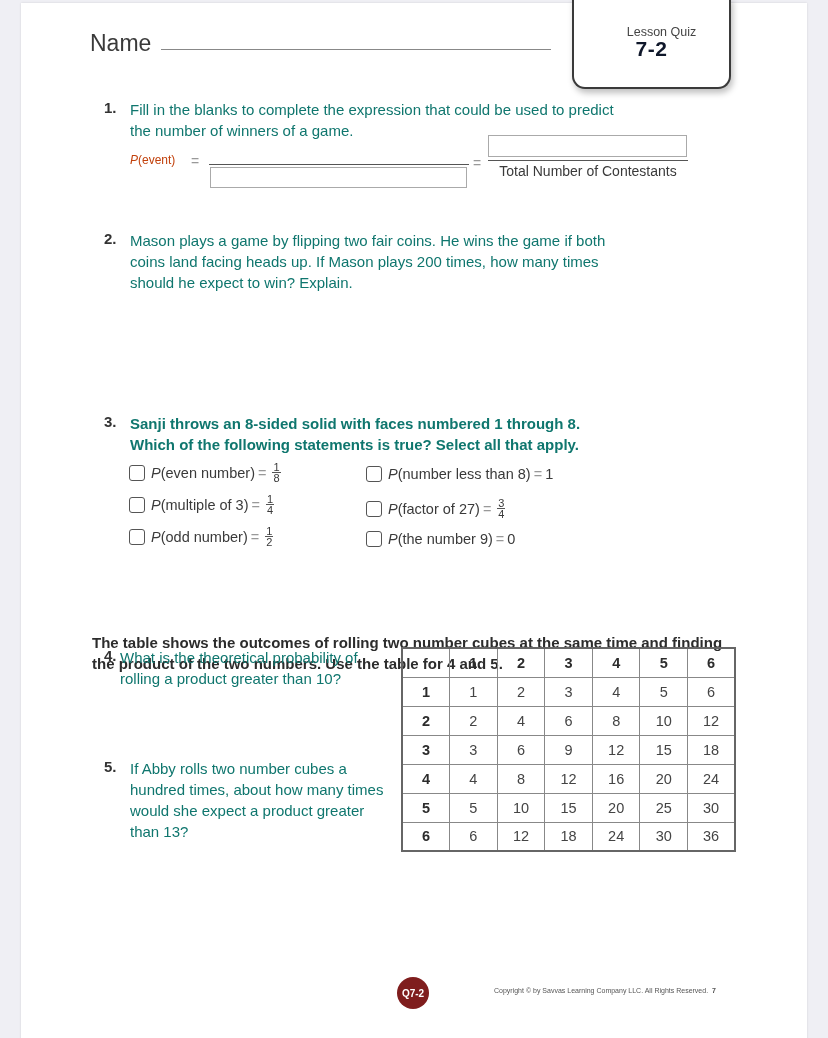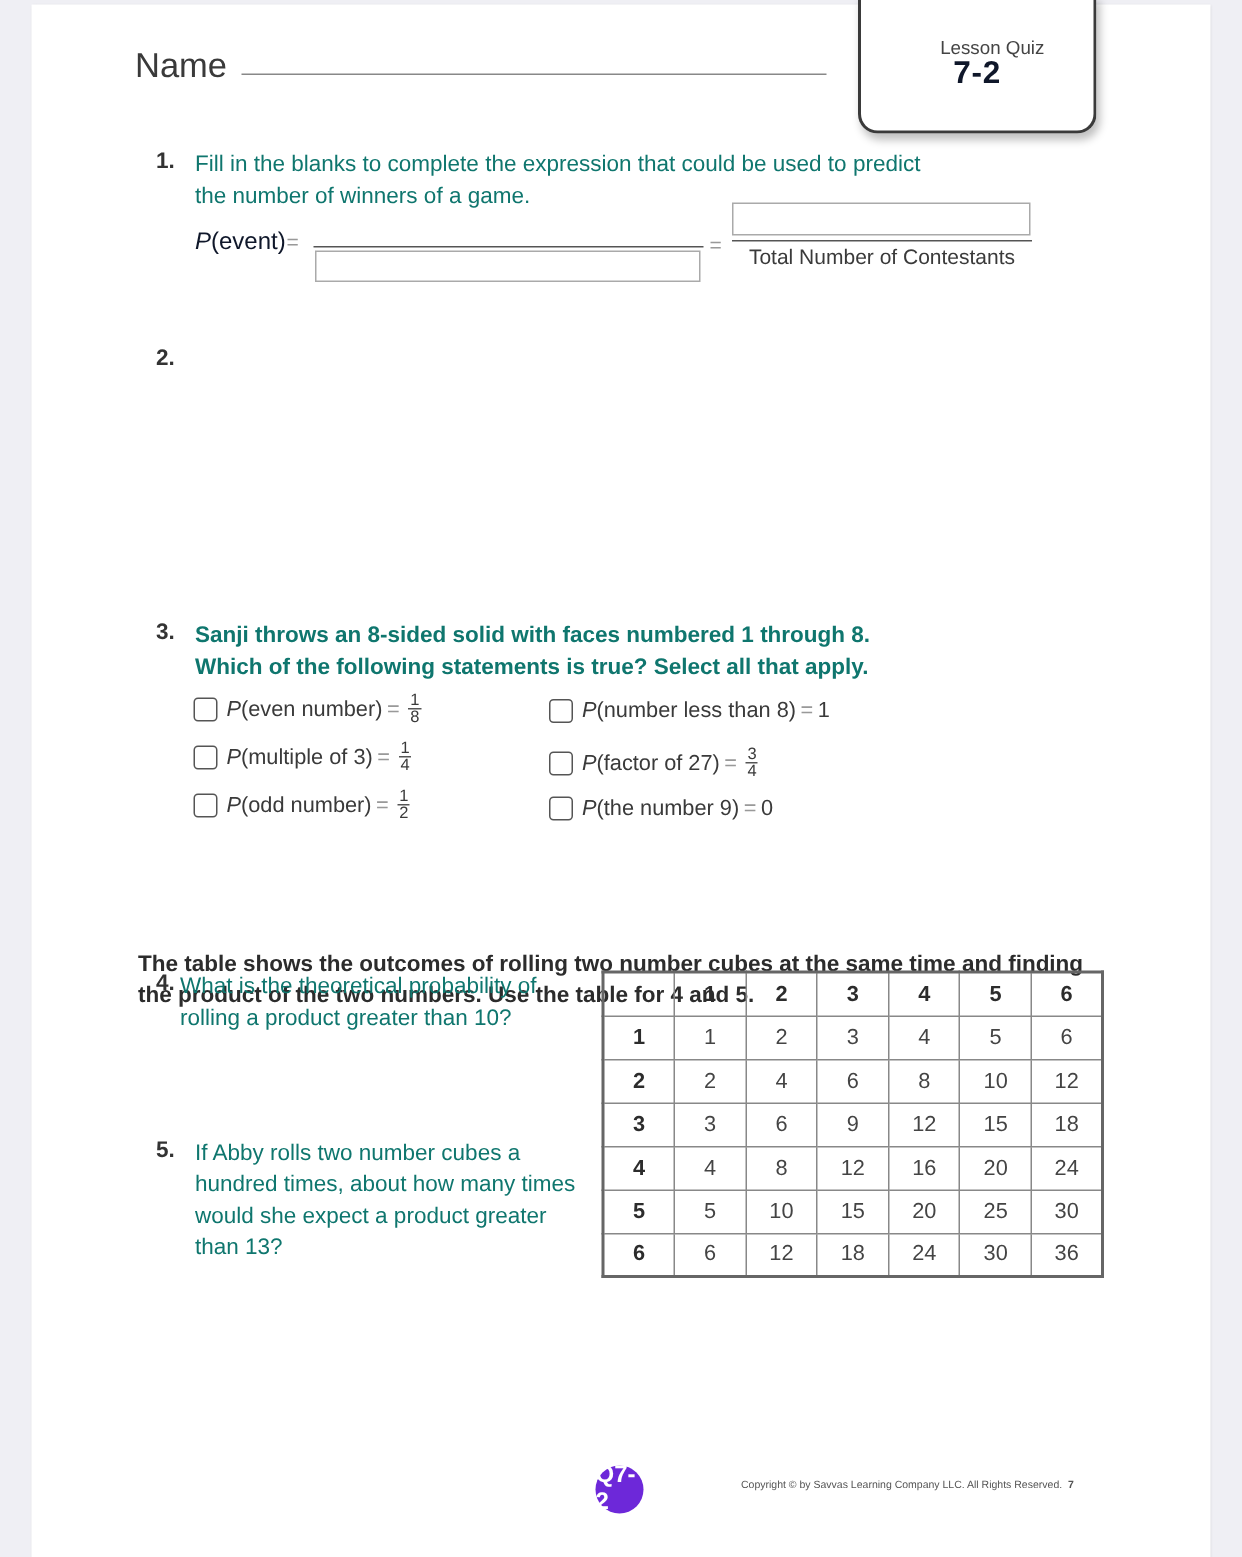--- a/index.html
+++ b/index.html
@@ -32,21 +32,21 @@
   .quiz-tab .q-label { position: absolute; left: 0; right: 0; top: 28px; font-size: 12.5px; color: #444; padding-left: 20px; }
   .quiz-tab .q-num { position: absolute; left: 0; right: 0; top: 40px; font-size: 21px; font-weight: bold; color: #0f172a; letter-spacing: 0.5px; }
 
   
   .qnum { font-weight: bold; font-size: 15px; color: #333; }
   .qtext { font-size: 15px; line-height: 21px; color: #0f766e; }
 
   .q1-num { left: 83px; top: 96px; }
   .q1-text { left: 109px; top: 96px; width: 500px; }
 
-  .p-label { left: 109px; top: 150px; font-size: 16px; color: #0f172a; }
+  .p-label { left: 109px; top: 150px; font-size: 12px; color: #c2410c; }
   .p-label i, .italic-p { font-style: italic; }
   .eq { color: #999; }
   .eq1 { left: 170px; top: 150px; font-size: 14px; }
   .frac1-num { left: 190px; top: 143px; width: 258px; text-align: center; font-size: 13.5px; color: #3a3a3a; }
   .frac1-bar { left: 188px; top: 161px; width: 260px; border-top: 1.5px solid #555; }
   .frac1-box { left: 189px; top: 164px; width: 257px; height: 21px; border: 1px solid #aaa; }
   .eq2 { left: 452px; top: 152px; font-size: 14px; }
   .frac2-box { left: 467px; top: 132px; width: 199px; height: 22px; border: 1px solid #aaa; }
   .frac2-bar { left: 467px; top: 157px; width: 200px; border-top: 1.5px solid #555; }
   .frac2-den { left: 467px; top: 160px; width: 200px; text-align: center; font-size: 14px; color: #3a3a3a; }
@@ -89,21 +89,21 @@
     border: 1px solid #888; width: 47.6px; height: 29px;
     text-align: center; font-size: 14.5px; color: #444;
   }
   .prod-table tr:first-child td { height: 29px; }
   .prod-table td.hdr { font-weight: bold; color: #2c2c2c; }
   .prod-table td.corner { }
 
   
   .badge {
     left: 376px; top: 974px; width: 32px; height: 32px; border-radius: 50%;
-    background: #6d28d9; color: #fff; font-size: 16px; font-weight: bold;
+    background: #7f1d1d; color: #fff; font-size: 10px; font-weight: bold;
     display: flex; align-items: center; justify-content: center;
   }
   .copyright { left: 473px; top: 984px; font-size: 7px; color: #555; }
 </style>
 </head>
 <body>
 
 <div class="paper">
 
   <div class="abs name-label">Name</div>
@@ -120,20 +120,21 @@
   <div class="abs p-label"><i>P</i><span>(event)</span></div>
   <div class="abs eq eq1">=</div>
   <div class="abs frac1-bar"></div>
   <div class="abs frac1-box"></div>
   <div class="abs eq eq2">=</div>
   <div class="abs frac2-box"></div>
   <div class="abs frac2-bar"></div>
   <div class="abs frac2-den">Total Number of Contestants</div>
 
   <div class="abs qnum q2-num">2.</div>
+  <div class="abs qtext q2-text">Mason plays a game by flipping two fair coins. He wins the game if both coins land facing heads up. If Mason plays 200 times, how many times should he expect to win? Explain.</div>
 
   <div class="abs qnum q3-num">3.</div>
   <div class="abs qtext q3-text">Sanji throws an 8-sided solid with faces numbered 1 through 8. Which of the following statements is true? Select all that apply.</div>
 
   <div class="abs opt o1">
     <span class="checkbox"></span>
     <i>P</i>
       <span>(even number)</span>
     <span class="eqs">=</span>
     <span class="frac">

